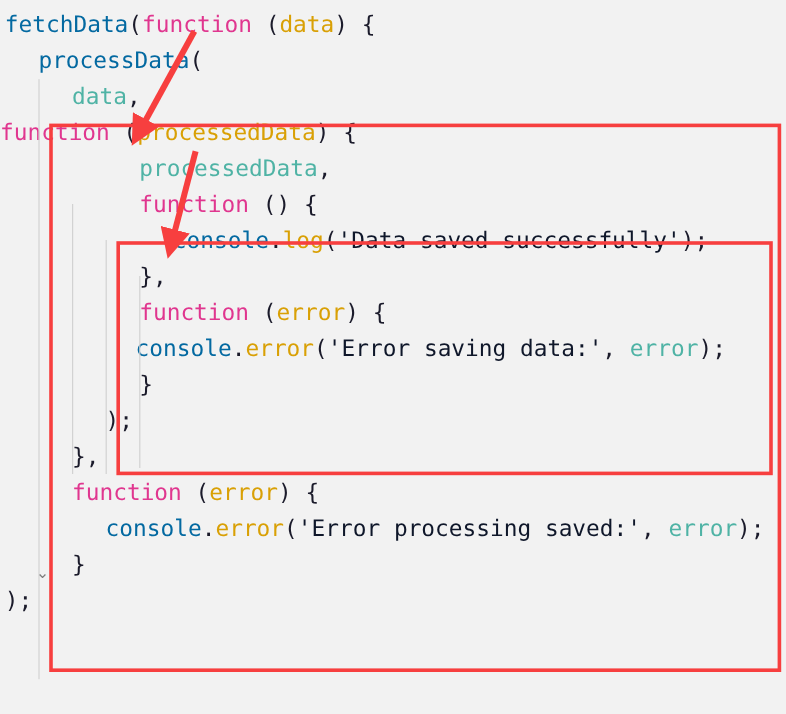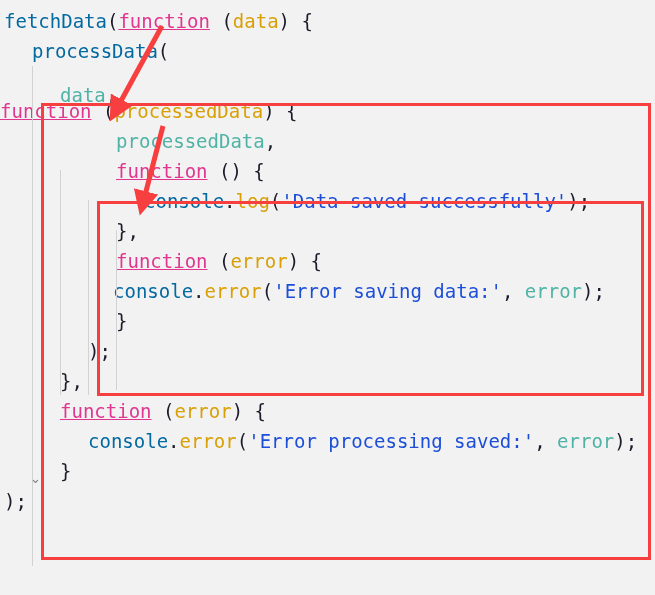--- a/index.html
+++ b/index.html
@@ -43,24 +43,24 @@
   }
 
   .code-text {
     position: relative;
     display: inline-block;
     padding-left: 0;
   }
 
   
   .t-fn      { color: #0369a1; }  
-  .t-kw      { color: #e0368f; text-decoration: underline; }  
+  .t-kw      { color: #e0368f; }  
   .t-param   { color: #d9a005; }  
   .t-var     { color: #4fb3a5; }  
-  .t-str     { color: #1d4ed8; }  
+  .t-str     { color: #0f172a; }  
   .t-punct   { color: #1b1b2b; }  
   .t-plain   { color: #1b1b2b; }
 
   
   .guide {
     position: absolute;
     width: 1px;
     background: #d2d2d2;
     z-index: 1;
   }
@@ -107,21 +107,21 @@
       <div class="guide" style="left: 116px; top: 230px; height: 160px;"></div>
     </div>
 
   <div id="folds">
       <div class="fold-chevron" style="left: 30px; top: 472px;">⌄</div>
     </div>
 
   <div class="code-area" id="code-area">
       <div class="line"><span class="code-text" style="padding-left: 4px;"><span class="t-fn">fetchData</span><span class="t-punct">(</span><span class="t-kw">function</span><span class="t-plain"> </span><span class="t-punct">(</span><span class="t-param">data</span><span class="t-punct">)</span><span class="t-plain"> </span><span class="t-punct">{</span></span></div>
       <div class="line"><span class="code-text" style="padding-left: 32px; text-align: right;"><span class="t-fn">processData</span><span class="t-punct">(</span></span></div>
-      <div class="line"><span class="code-text" style="padding-left: 60px; margin-top: 14px;"><span class="t-var">data</span><span class="t-punct">,</span></span></div>
+      <div class="line"><span class="code-text" style="padding-left: 60px;"><span class="t-var">data</span><span class="t-punct">,</span></span></div>
       <div class="line"><span class="code-text" style=""><span class="t-kw">function</span><span class="t-plain"> </span><span class="t-punct">(</span><span class="t-param">processedData</span><span class="t-punct">)</span><span class="t-plain"> </span><span class="t-punct">{</span></span></div>
       <div class="line"><span class="code-text" style="padding-left: 116px;"><span class="t-var">processedData</span><span class="t-punct">,</span></span></div>
       <div class="line"><span class="code-text" style="padding-left: 116px;"><span class="t-kw">function</span><span class="t-plain"> </span><span class="t-punct">()</span><span class="t-plain"> </span><span class="t-punct">{</span></span></div>
       <div class="line"><span class="code-text" style="padding-left: 144px;"><span class="t-fn">console</span><span class="t-punct">.</span><span class="t-param">log</span><span class="t-punct">(</span><span class="t-str">'Data saved successfully'</span><span class="t-punct">);</span></span></div>
       <div class="line"><span class="code-text" style="padding-left: 116px;"><span class="t-punct">},</span></span></div>
       <div class="line"><span class="code-text" style="padding-left: 116px;"><span class="t-kw">function</span><span class="t-plain"> </span><span class="t-punct">(</span><span class="t-param">error</span><span class="t-punct">)</span><span class="t-plain"> </span><span class="t-punct">{</span></span></div>
       <div class="line"><span class="code-text" style="padding-left: 113px;"><span class="t-fn">console</span><span class="t-punct">.</span><span class="t-param">error</span><span class="t-punct">(</span><span class="t-str">'Error saving data:'</span><span class="t-punct">, </span><span class="t-var">error</span><span class="t-punct">);</span></span></div>
       <div class="line"><span class="code-text" style="padding-left: 116px;"><span class="t-punct">}</span></span></div>
       <div class="line"><span class="code-text" style="padding-left: 88px;"><span class="t-punct">);</span></span></div>
       <div class="line"><span class="code-text" style="padding-left: 60px;"><span class="t-punct">},</span></span></div>

